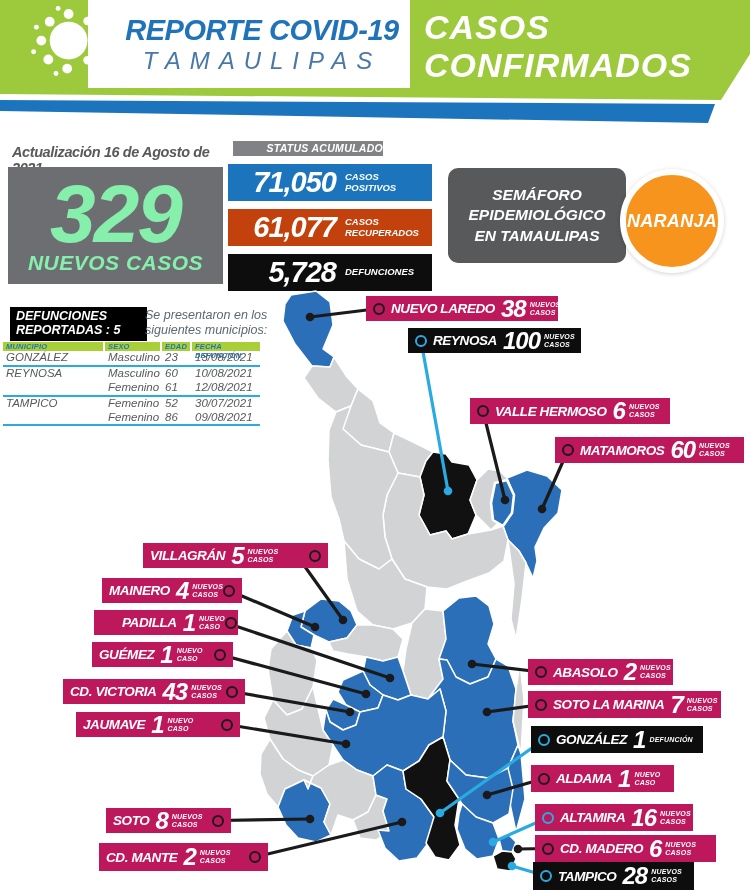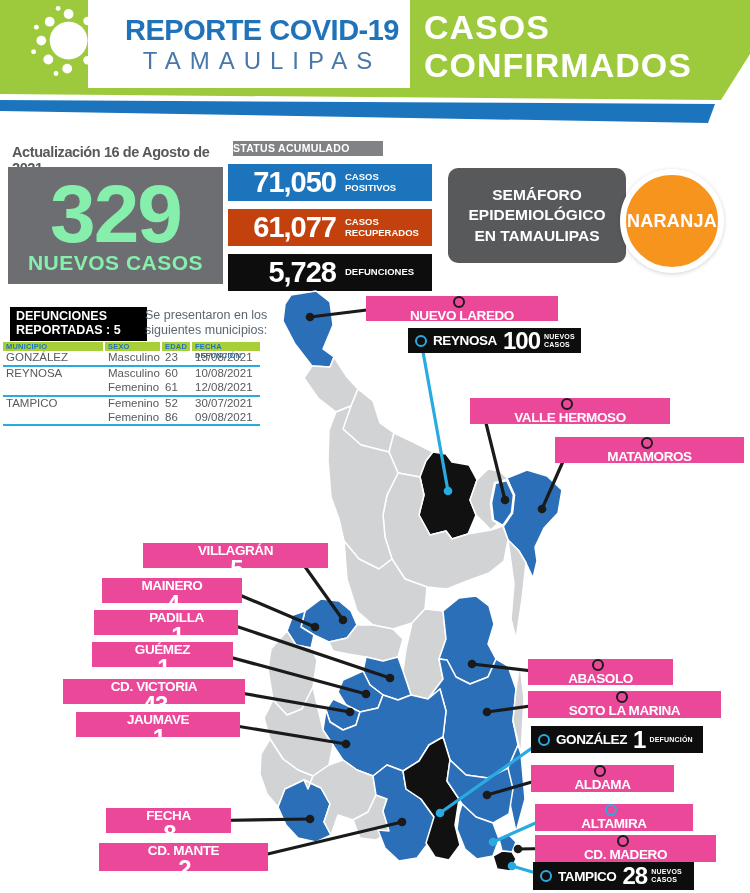--- a/index.html
+++ b/index.html
@@ -1,56 +1,56 @@
 <!DOCTYPE html>
 <html><head>
 <meta charset="utf-8">
 <style>
   html,body{margin:0;padding:0;background:#fff;}
   .page{position:relative;width:750px;height:893px;background:#fff;overflow:hidden;
-        font-family:"Liberation Sans",sans-serif;}
+        font-family:"Liberation Sans",sans-serif;font-style:italic;}
   .abs{position:absolute;}
   
   #header-svg{position:absolute;top:0;left:0;z-index:1;}
   .title-box{left:88px;top:0;width:322px;height:88px;background:#fff;z-index:2;
              display:flex;flex-direction:column;justify-content:center;align-items:center;padding-left:26px;box-sizing:border-box;}
   .title-l1{color:#2173B9;font-weight:bold;font-size:29px;letter-spacing:-0.5px;line-height:1;}
   .title-l2{color:#4878A8;font-size:24px;letter-spacing:9px;line-height:1;margin-top:4px;}
   .virus{left:28px;top:4px;z-index:3;}
   .head-right{left:424px;top:8px;color:#fff;font-weight:bold;font-size:34px;line-height:1.12;letter-spacing:1px;z-index:2;}
   
   .upd-date{left:12px;top:144px;width:230px;color:#58595B;font-weight:bold;font-size:14.5px;letter-spacing:-0.4px;}
   .upd-box{left:8px;top:167px;width:215px;height:117px;background:#6D6E71;color:#86efac;text-align:center;}
   .upd-num{font-size:82px;font-weight:bold;line-height:0.95;margin-top:8px;letter-spacing:-2px;}
   .upd-lbl{font-size:21px;font-weight:bold;letter-spacing:0.5px;margin-top:-2px;}
   
   .status{left:228px;top:141px;width:204px;}
   .status-h{width:150px;height:15px;margin-left:5px;background:#808285;color:#fff;font-weight:bold;
-            font-size:10.5px;letter-spacing:0.3px;text-align:left;line-height:15px;}
+            font-size:10.5px;letter-spacing:0.3px;text-align:right;line-height:15px;}
   .sbar{height:37px;margin-top:8px;display:flex;align-items:center;color:#fff;}
   .sbar .num{width:108px;text-align:right;font-weight:bold;font-size:29px;letter-spacing:-1px;}
   .sbar .lbl{margin-left:9px;width:74px;font-weight:bold;font-size:9.5px;line-height:1.15;}
   
   .sem-box{left:448px;top:168px;width:178px;height:95px;background:#58595B;border-radius:10px;color:#fff;
            display:flex;flex-direction:column;justify-content:center;text-align:center;font-weight:bold;font-size:15.5px;line-height:1.3;}
   .sem-circle{left:620px;top:169px;width:104px;height:104px;border-radius:50%;background:#F7941E;border:6px solid #fff;
               box-sizing:border-box;display:flex;align-items:center;justify-content:center;color:#fff;font-weight:bold;
               font-size:18px;letter-spacing:0.3px;box-shadow:0 1px 4px rgba(0,0,0,0.18);z-index:2;}
   
   .deaths-box{left:10px;top:307px;width:125px;height:30px;background:#000;color:#fff;font-weight:bold;
               font-size:12.5px;line-height:1.15;padding:2px 6px;box-sizing:content-box;}
   .deaths-note{left:145px;top:308px;width:136px;color:#5B6770;font-size:12.5px;line-height:1.18;font-weight:500;}
   .dtable{left:3px;top:342px;width:257px;display:grid;grid-template-columns:100px 55px 28px 68px;column-gap:2px;row-gap:0;}
   .dth{background:#A9CF38;color:#1C75BC;font-weight:bold;font-size:7.5px;height:9px;line-height:9px;padding-left:3px;letter-spacing:0.2px;}
   .dtd{color:#58595B;font-size:11.5px;line-height:13.4px;height:13.4px;padding-left:3px;white-space:nowrap;}
   .dsep{grid-column:1/-1;height:2px;background:#29ABE2;margin:0.5px 0;}
   
   #map-svg{position:absolute;left:0;top:0;z-index:1;}
   .callout{position:absolute;display:flex;align-items:center;padding:0 7px;color:#fff;z-index:5;box-sizing:border-box;overflow:hidden;}
-  .callout.blue{background:#ec4899;flex-direction:column;}
+  .callout.blue{background:#be185d;}
   .callout.black{background:#0D0D0D;}
   .c-name{font-weight:bold;font-size:13.5px;letter-spacing:-0.4px;white-space:nowrap;}
   .c-value{font-weight:bold;font-size:24px;line-height:0.9;margin:0 4px 0 6px;letter-spacing:-1px;}
   .c-unit{font-weight:bold;font-size:7px;line-height:1.12;max-width:44px;letter-spacing:0.2px;}
   .ring{width:8px;height:8px;border-radius:50%;flex:0 0 auto;border:2.5px solid #1a1a1a;}
   .ring.left{margin-right:6px;}
   .ring.right{margin-left:auto;}
 </style>
 </head>
 <body>
@@ -334,21 +334,21 @@
         <span class="c-value">6</span>
         <span class="c-unit">NUEVOS CASOS</span>
       </div>
       <div class="callout black" style="left: 533px; top: 862px; width: 161px; height: 28px;">
         <span class="ring left" style="border-color: rgb(41, 171, 226);"></span>
         <span class="c-name">TAMPICO</span>
         <span class="c-value">28</span>
         <span class="c-unit">NUEVOS CASOS</span>
       </div>
       <div class="callout blue" style="left: 106px; top: 808px; width: 125px; height: 25px;">
-        <span class="c-name">FECHA</span>
+        <span class="c-name">SOTO</span>
         <span class="c-value">8</span>
         <span class="c-unit">NUEVOS CASOS</span>
         <span class="ring right" style="border-color: rgb(26, 26, 26);"></span>
       </div>
       <div class="callout blue" style="left: 99px; top: 843px; width: 169px; height: 28px;">
         <span class="c-name">CD. MANTE</span>
         <span class="c-value">2</span>
         <span class="c-unit">NUEVOS CASOS</span>
         <span class="ring right" style="border-color: rgb(26, 26, 26);"></span>
       </div>

